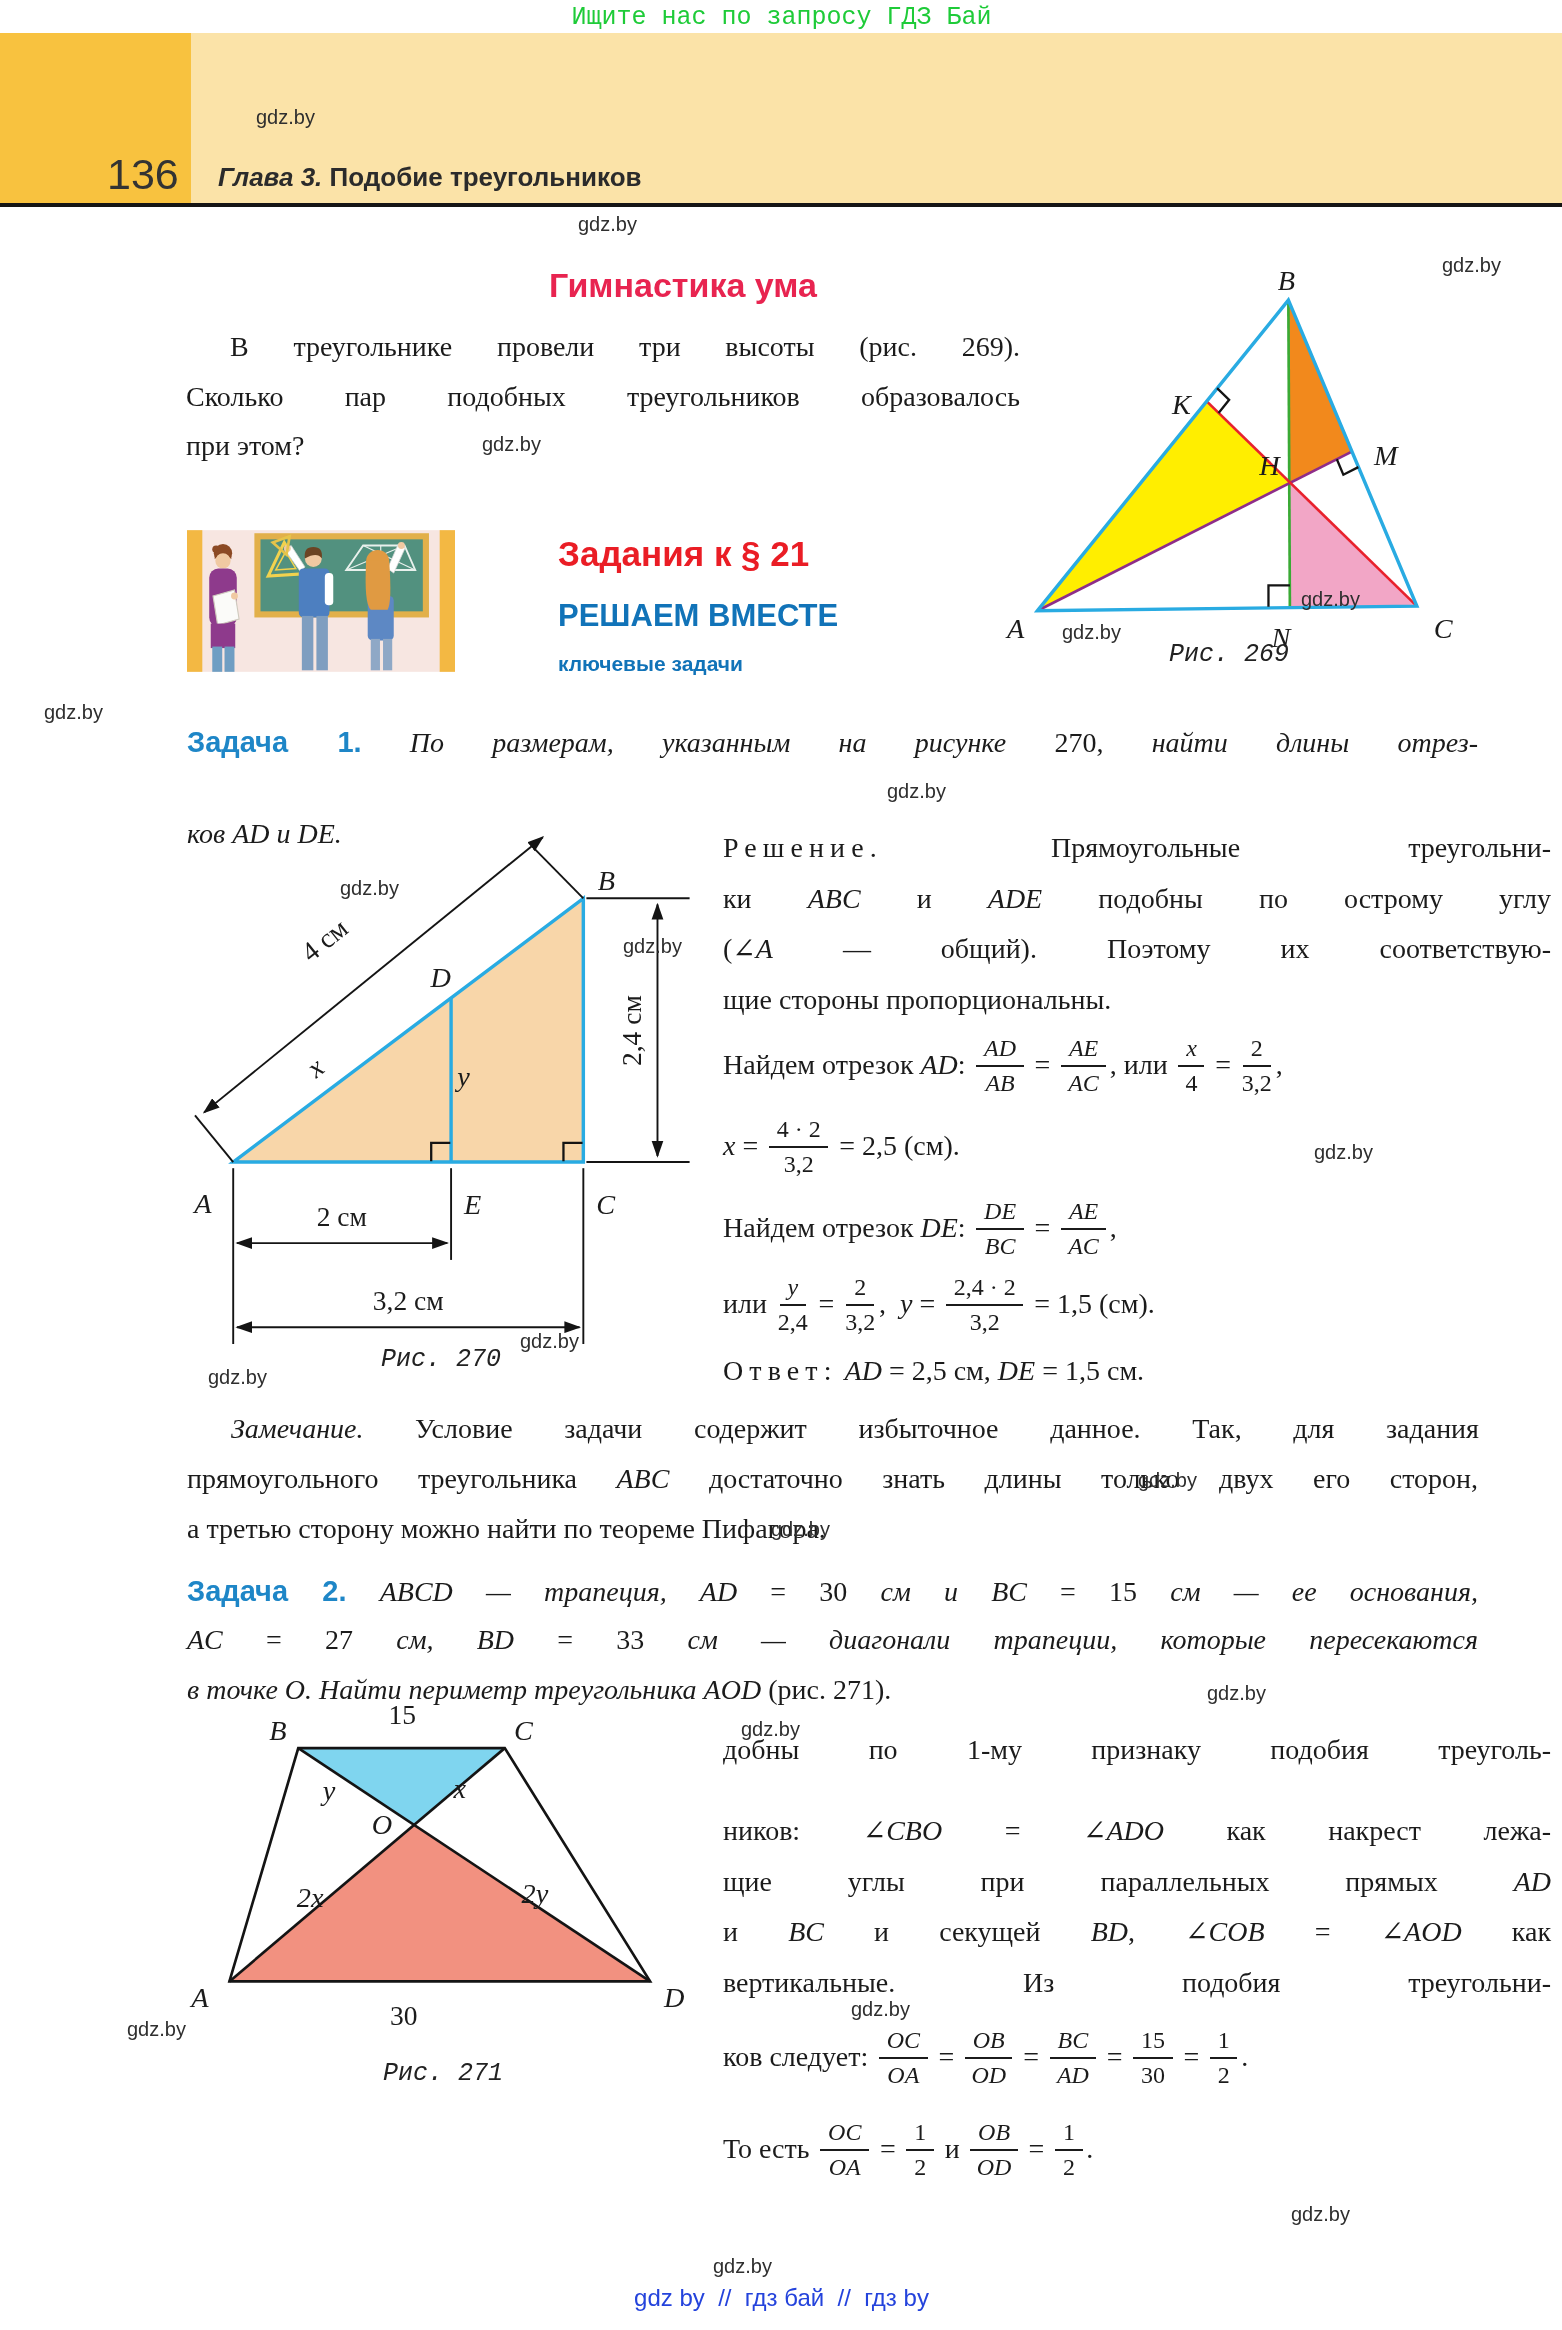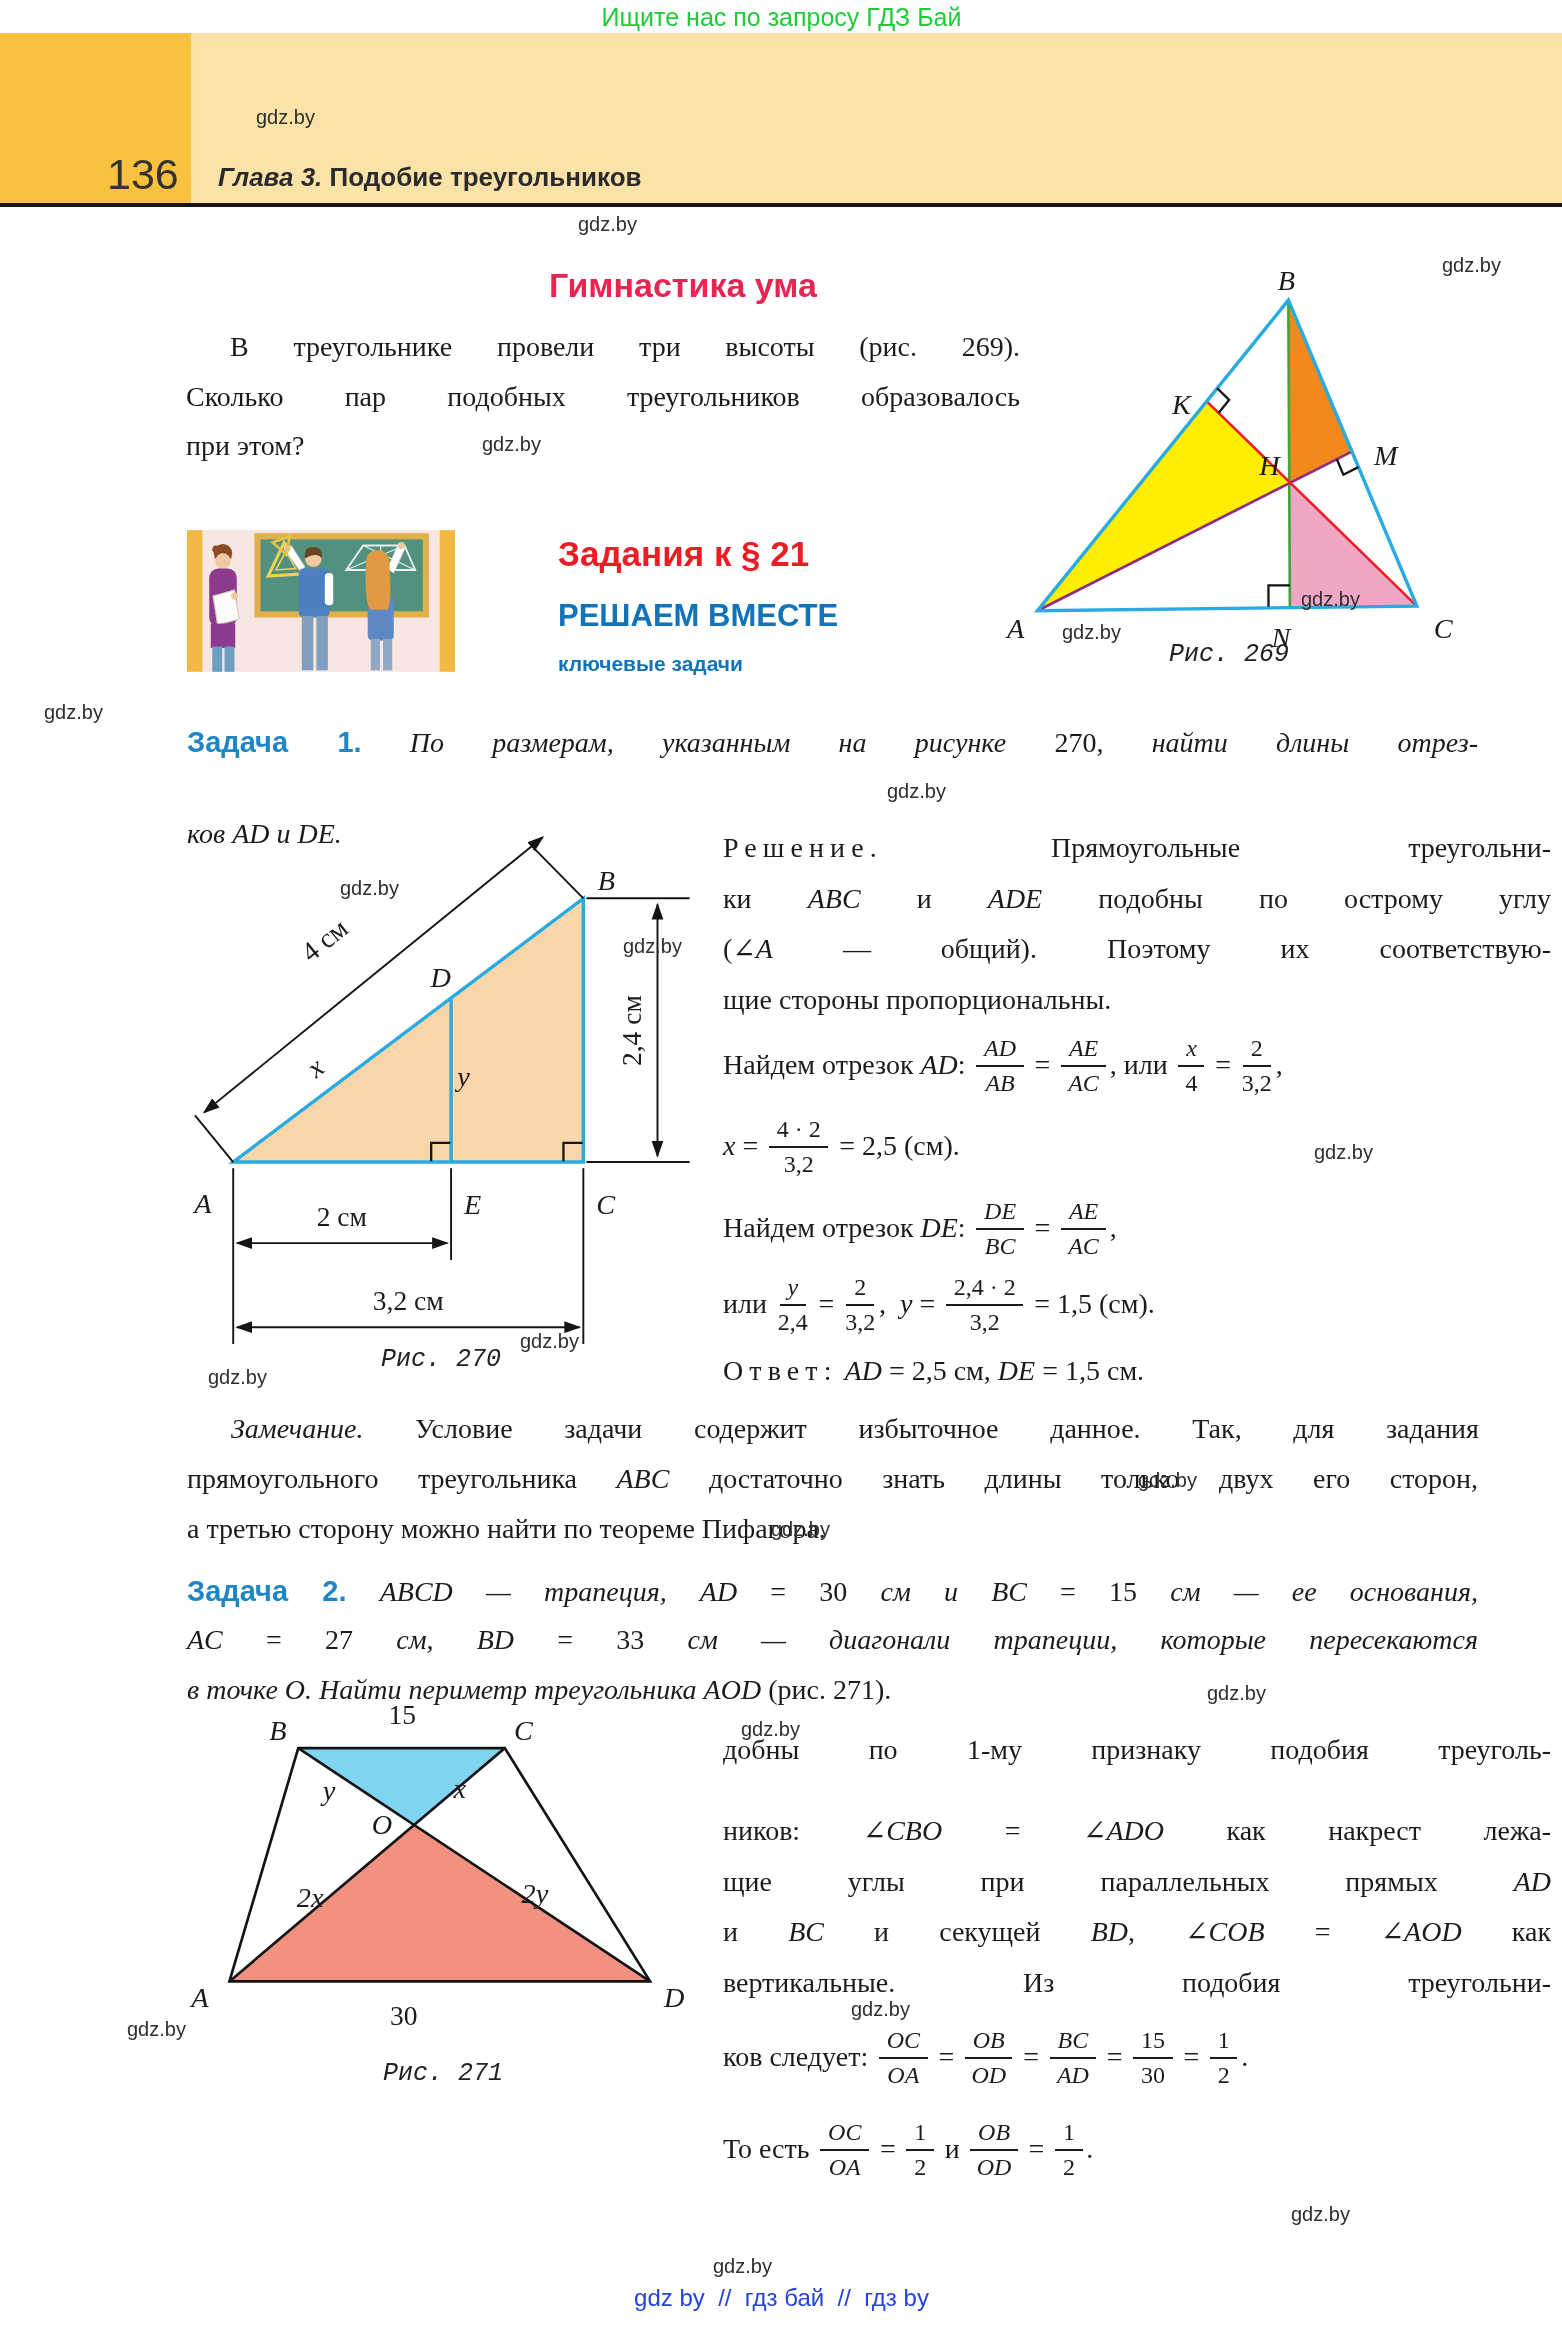--- a/index.html
+++ b/index.html
@@ -1,19 +1,19 @@
 <!DOCTYPE html>
 <html style="--banner-green: #1ecb38; --band-yellow: #fbe3a8; --band-orange: #f8c23f; --rule-black: #151515; --text-black: #1b1b1b; --heading-pink: #e82450; --heading-red: #ea1d25; --heading-blue: #1173b8; --label-blue: #1e86c7; --footer-blue: #2443dc; --wm-gray: #2f2f2f; --fig-cyan: #29abe2; --fig-green: #3aaa35; --fig-purple: #8e2d89; --fig-red: #e8222d; --fig-yellow: #ffee00; --fig-orange: #f2891c; --fig-pink: #f2a6c6; --fig-peach: #f8d6a9; --trap-cyan: #7fd5ef; --trap-salmon: #f29180; --ill-bg: #f7e6e1; --ill-bar: #f3b843; --ill-board: #52917f; --ill-frame: #e2b04a;font-size:12.2px"><head>
 <meta charset="utf-8">
 <style>
   html,body{margin:0;padding:0;background:#888;}
   #page{position:relative;width:1563px;height:2330px;background:#ffffff;overflow:hidden;
         font-family:"Liberation Serif","DejaVu Serif",serif;color:var(--text-black);}
   .abs{position:absolute;}
-  .banner{top:3.1px;left:0;right:0;text-align:center;font-family:Liberation Sans, sans-serif;
+  .banner{top:3.1px;left:0;right:0;text-align:center;font-family:Liberation Mono, monospace;
           font-size:25px;color:var(--banner-green);}
   .band{top:33px;left:0;width:1563px;height:170px;background:var(--band-yellow);}
   .band-block{top:33px;left:0;width:191px;height:170px;background:var(--band-orange);}
   .rule{top:203px;left:0;width:1563px;height:3.8px;background:var(--rule-black);}
   .pagenum{left:107px;top:150px;font-family:"Liberation Sans",sans-serif;font-size:43px;color:#333;}
   .chapter{left:218px;top:162px;font-family:"Liberation Sans",sans-serif;font-size:26px;font-weight:bold;color:#2b2b2b;}
   .chapter .it{font-style:italic;}
   .wm{font-family:"Liberation Sans",sans-serif;font-size:20px;color:var(--wm-gray);white-space:nowrap;}
   .gym-title{left:549px;top:266px;font-family:"Liberation Sans",sans-serif;
              font-weight:bold;font-size:34px;color:var(--heading-pink);}

